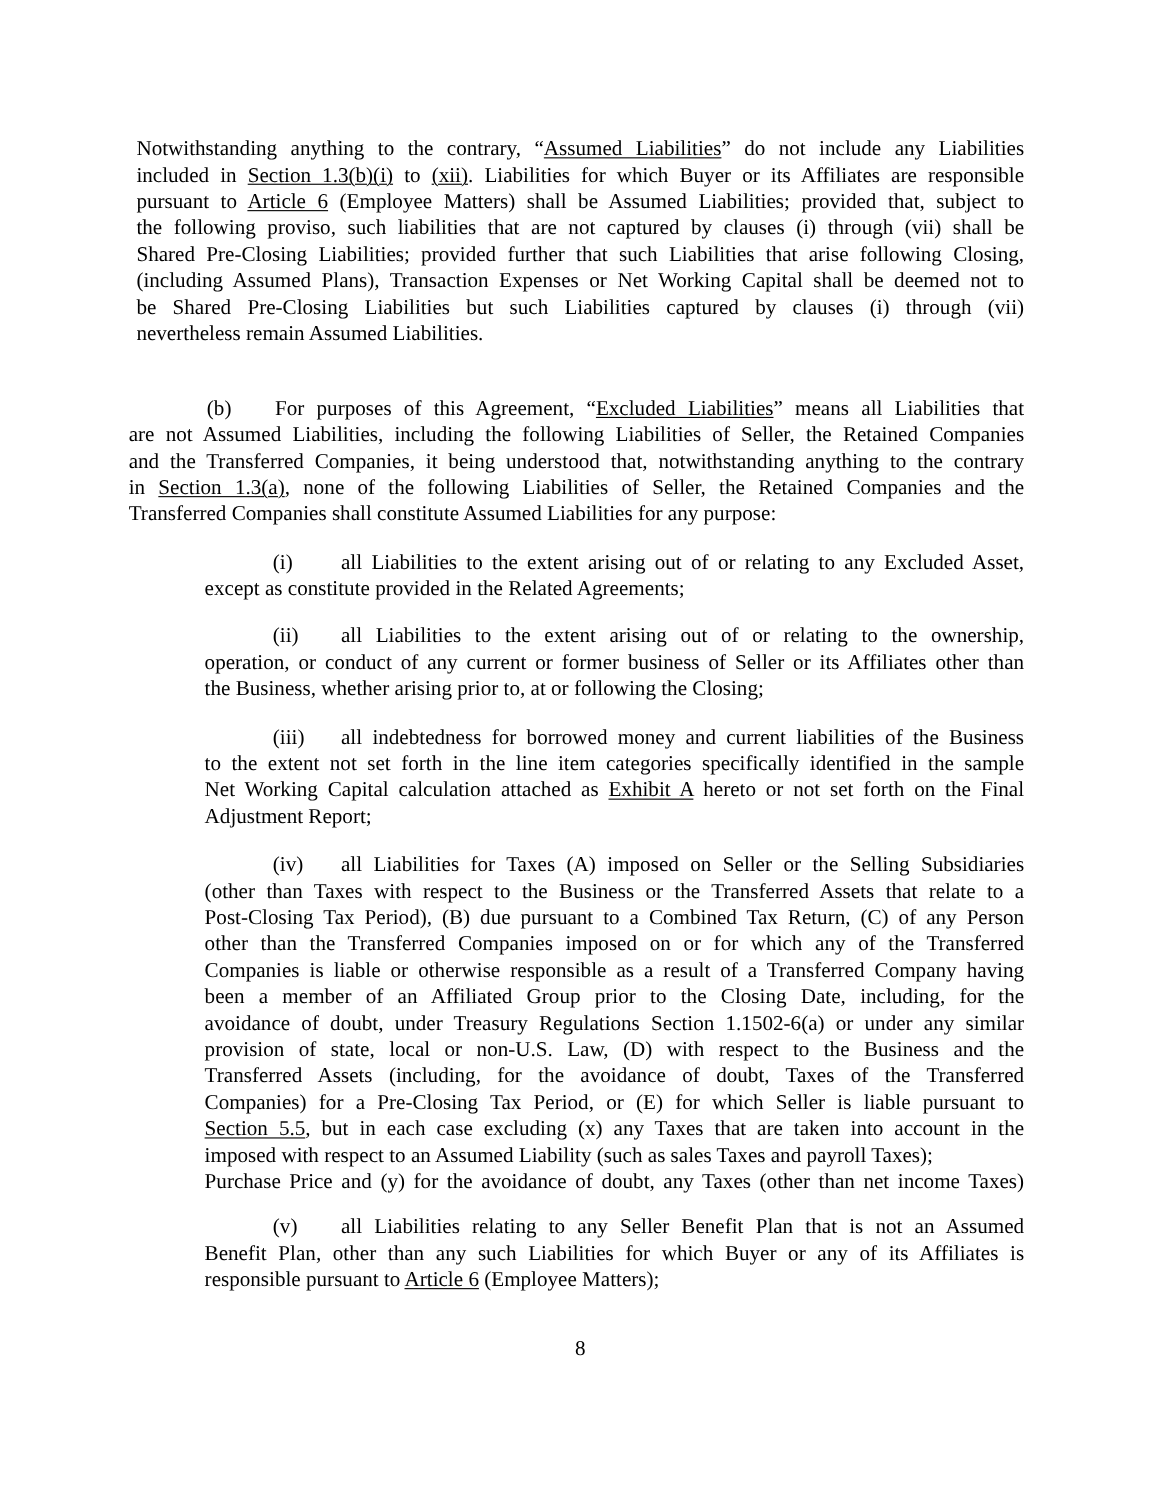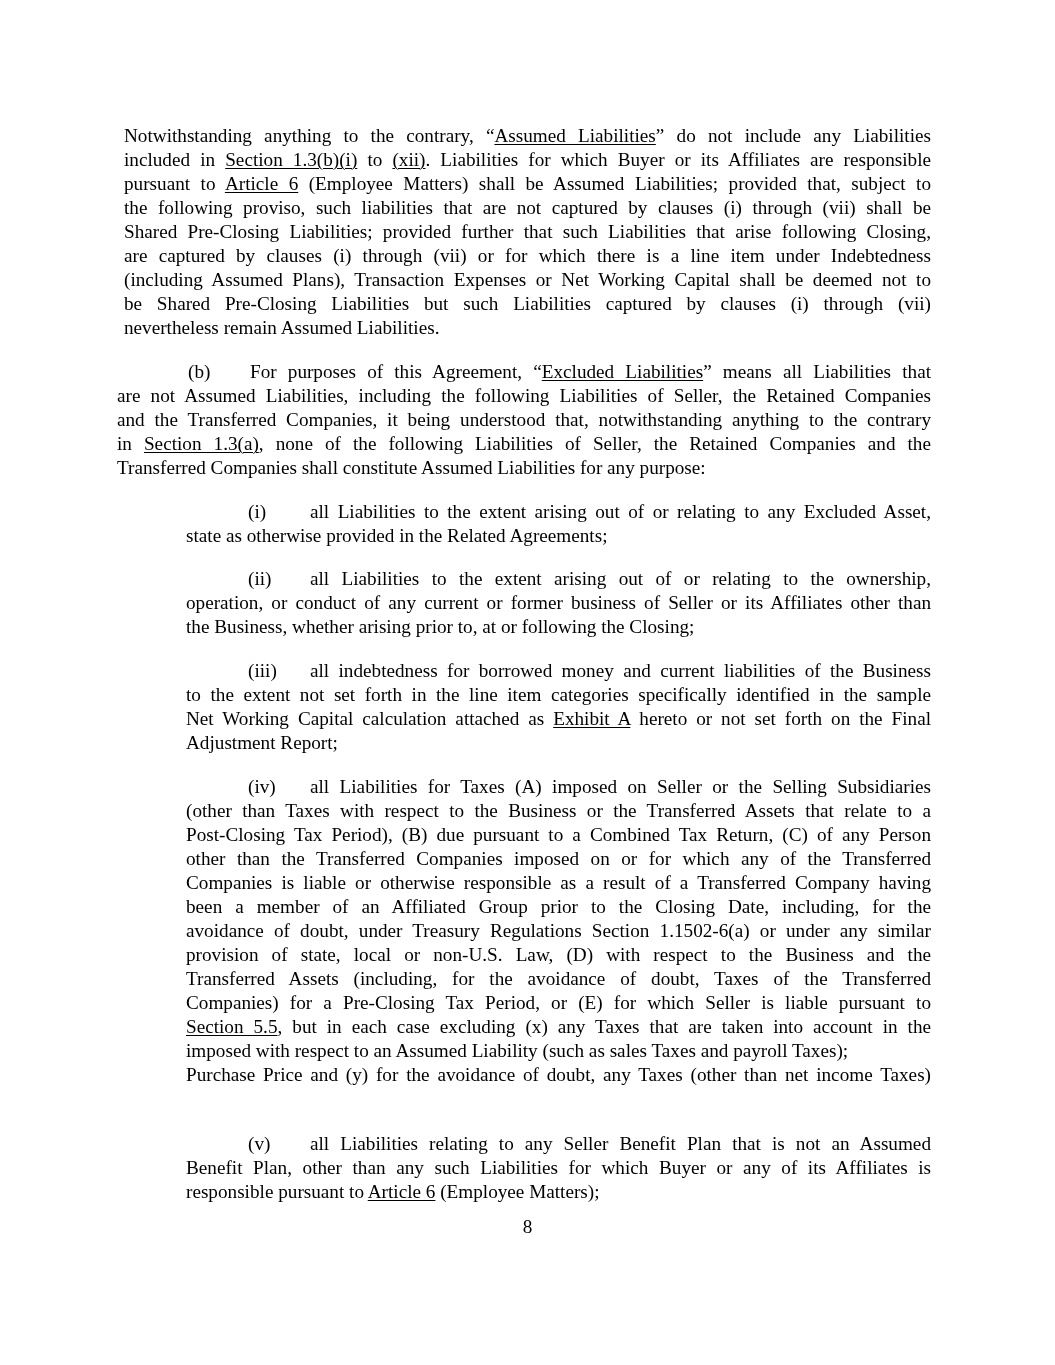--- a/index.html
+++ b/index.html
@@ -20,50 +20,49 @@
     .lab { display: inline-block; width: 62px; text-align-last: left; }
     .p-intro { left: 124px; top: 124px; width: 807px; }
     .p-b { left: 117px; top: 360px; width: 814px; }
     .p-b .first { padding-left: 71px; }
     .clause { left: 186px; width: 745px; }
     .clause .first { padding-left: 62px; }
     .c-i { top: 500px; }
     .c-ii { top: 567px; }
     .c-iii { top: 659px; }
     .c-iv { top: 775px; }
-    .c-v { top: 1104px; margin-top: 28px; }
+    .c-v { top: 1104px; }
     .pagenum { position: absolute; left: 0; width: 1055px; top: 1215px; text-align: center; line-height: 24px; }
   </style>
 </head>
 <body>
 
 <div class="page">
   <div class="para p-intro">
       <span class="line first">Notwithstanding anything to the contrary, “<span class="u">Assumed Liabilities</span>” do not include any Liabilities</span>
       <span class="line">included in <span class="u">Section 1.3(b)(i)</span> to <span class="u">(xii)</span>. Liabilities for which Buyer or its Affiliates are responsible</span>
       <span class="line">pursuant to <span class="u">Article 6</span> (Employee Matters) shall be Assumed Liabilities; provided that, subject to</span>
       <span class="line">the following proviso, such liabilities that are not captured by clauses (i) through (vii) shall be</span>
       <span class="line">Shared Pre-Closing Liabilities; provided further that such Liabilities that arise following Closing,</span>
-      <span class="line">are captured by clauses (i) through (vii) or for which there is a line item under Indebtedness</span>
       <span class="line">(including Assumed Plans), Transaction Expenses or Net Working Capital shall be deemed not to</span>
       <span class="line">be Shared Pre-Closing Liabilities but such Liabilities captured by clauses (i) through (vii)</span>
       <span class="line last">nevertheless remain Assumed Liabilities.</span>
     </div>
 
   <div class="para p-b">
       <span class="line first"><span class="lab">(b)</span>For purposes of this Agreement, “<span class="u">Excluded Liabilities</span>” means all Liabilities that</span>
       <span class="line">are not Assumed Liabilities, including the following Liabilities of Seller, the Retained Companies</span>
       <span class="line">and the Transferred Companies, it being understood that, notwithstanding anything to the contrary</span>
       <span class="line">in <span class="u">Section 1.3(a)</span>, none of the following Liabilities of Seller, the Retained Companies and the</span>
       <span class="line last">Transferred Companies shall constitute Assumed Liabilities for any purpose:</span>
     </div>
 
   <div class="para clause c-i">
       <span class="line first"><span class="lab">(i)</span>all Liabilities to the extent arising out of or relating to any Excluded Asset,</span>
-      <span class="line last">state as otherwise provided in the Related Agreements;</span>
+      <span class="line last">except as constitute provided in the Related Agreements;</span>
     </div>
   <div class="para clause c-ii">
       <span class="line first"><span class="lab">(ii)</span>all Liabilities to the extent arising out of or relating to the ownership,</span>
       <span class="line">operation, or conduct of any current or former business of Seller or its Affiliates other than</span>
       <span class="line last">the Business, whether arising prior to, at or following the Closing;</span>
     </div>
   <div class="para clause c-iii">
       <span class="line first"><span class="lab">(iii)</span>all indebtedness for borrowed money and current liabilities of the Business</span>
       <span class="line">to the extent not set forth in the line item categories specifically identified in the sample</span>
       <span class="line">Net Working Capital calculation attached as <span class="u">Exhibit A</span> hereto or not set forth on the Final</span>

